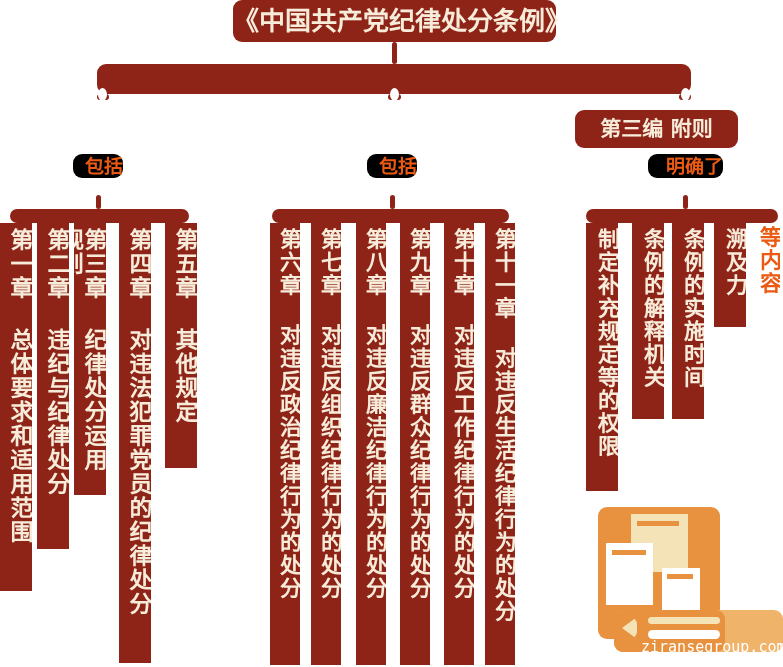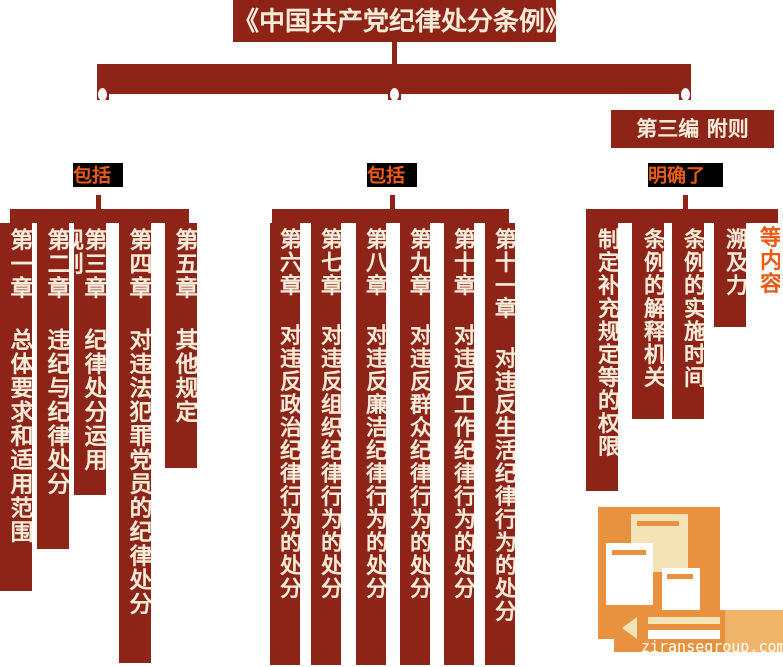--- a/index.html
+++ b/index.html
@@ -13,21 +13,21 @@
   }
   #canvas {
     position: relative;
     width: 783px;
     height: 667px;
     background: #ffffff;
     overflow: hidden;
   }
 
   
-  .abs { position: absolute; }
+  .abs { position: absolute; border-radius: 9px; }
 
   
   .title-box {
     left: 233px;
     top: 0px;
     width: 323px;
     height: 42px;
     background: #8e2418;
     color: #f7ecd9;
     font-family: "DejaVu Serif", serif;
@@ -86,33 +86,33 @@
     color: #f7ecd9;
     font-family: "DejaVu Serif", serif;
     font-size: 21px;
     font-weight: bold;
     line-height: 38px;
     text-align: center;
     white-space: nowrap;
   }
   .sec1 { left: 22px;  width: 152px; }
   .sec2 { left: 322px; width: 139px; }
-  .sec3 { left: 611px; width: 163px; }
+  .sec3 { left: 575px; width: 163px; }
 
   
   .connector-label {
-    top: 163px;
+    top: 154px;
     height: 24px;
     background: #000000;
     color: #ea5a12;
     font-family: "DejaVu Serif", serif;
     font-size: 19px;
     font-weight: bold;
     line-height: 24px;
-    text-align: left;
+    text-align: right;
     white-space: nowrap;
   }
   .cl1 { left: 73px;  width: 50px; }
   .cl2 { left: 367px; width: 50px; }
   .cl3 { left: 648px; width: 75px; }
 
   
   .comb-stem {
     top: 195px;
     width: 5px;

